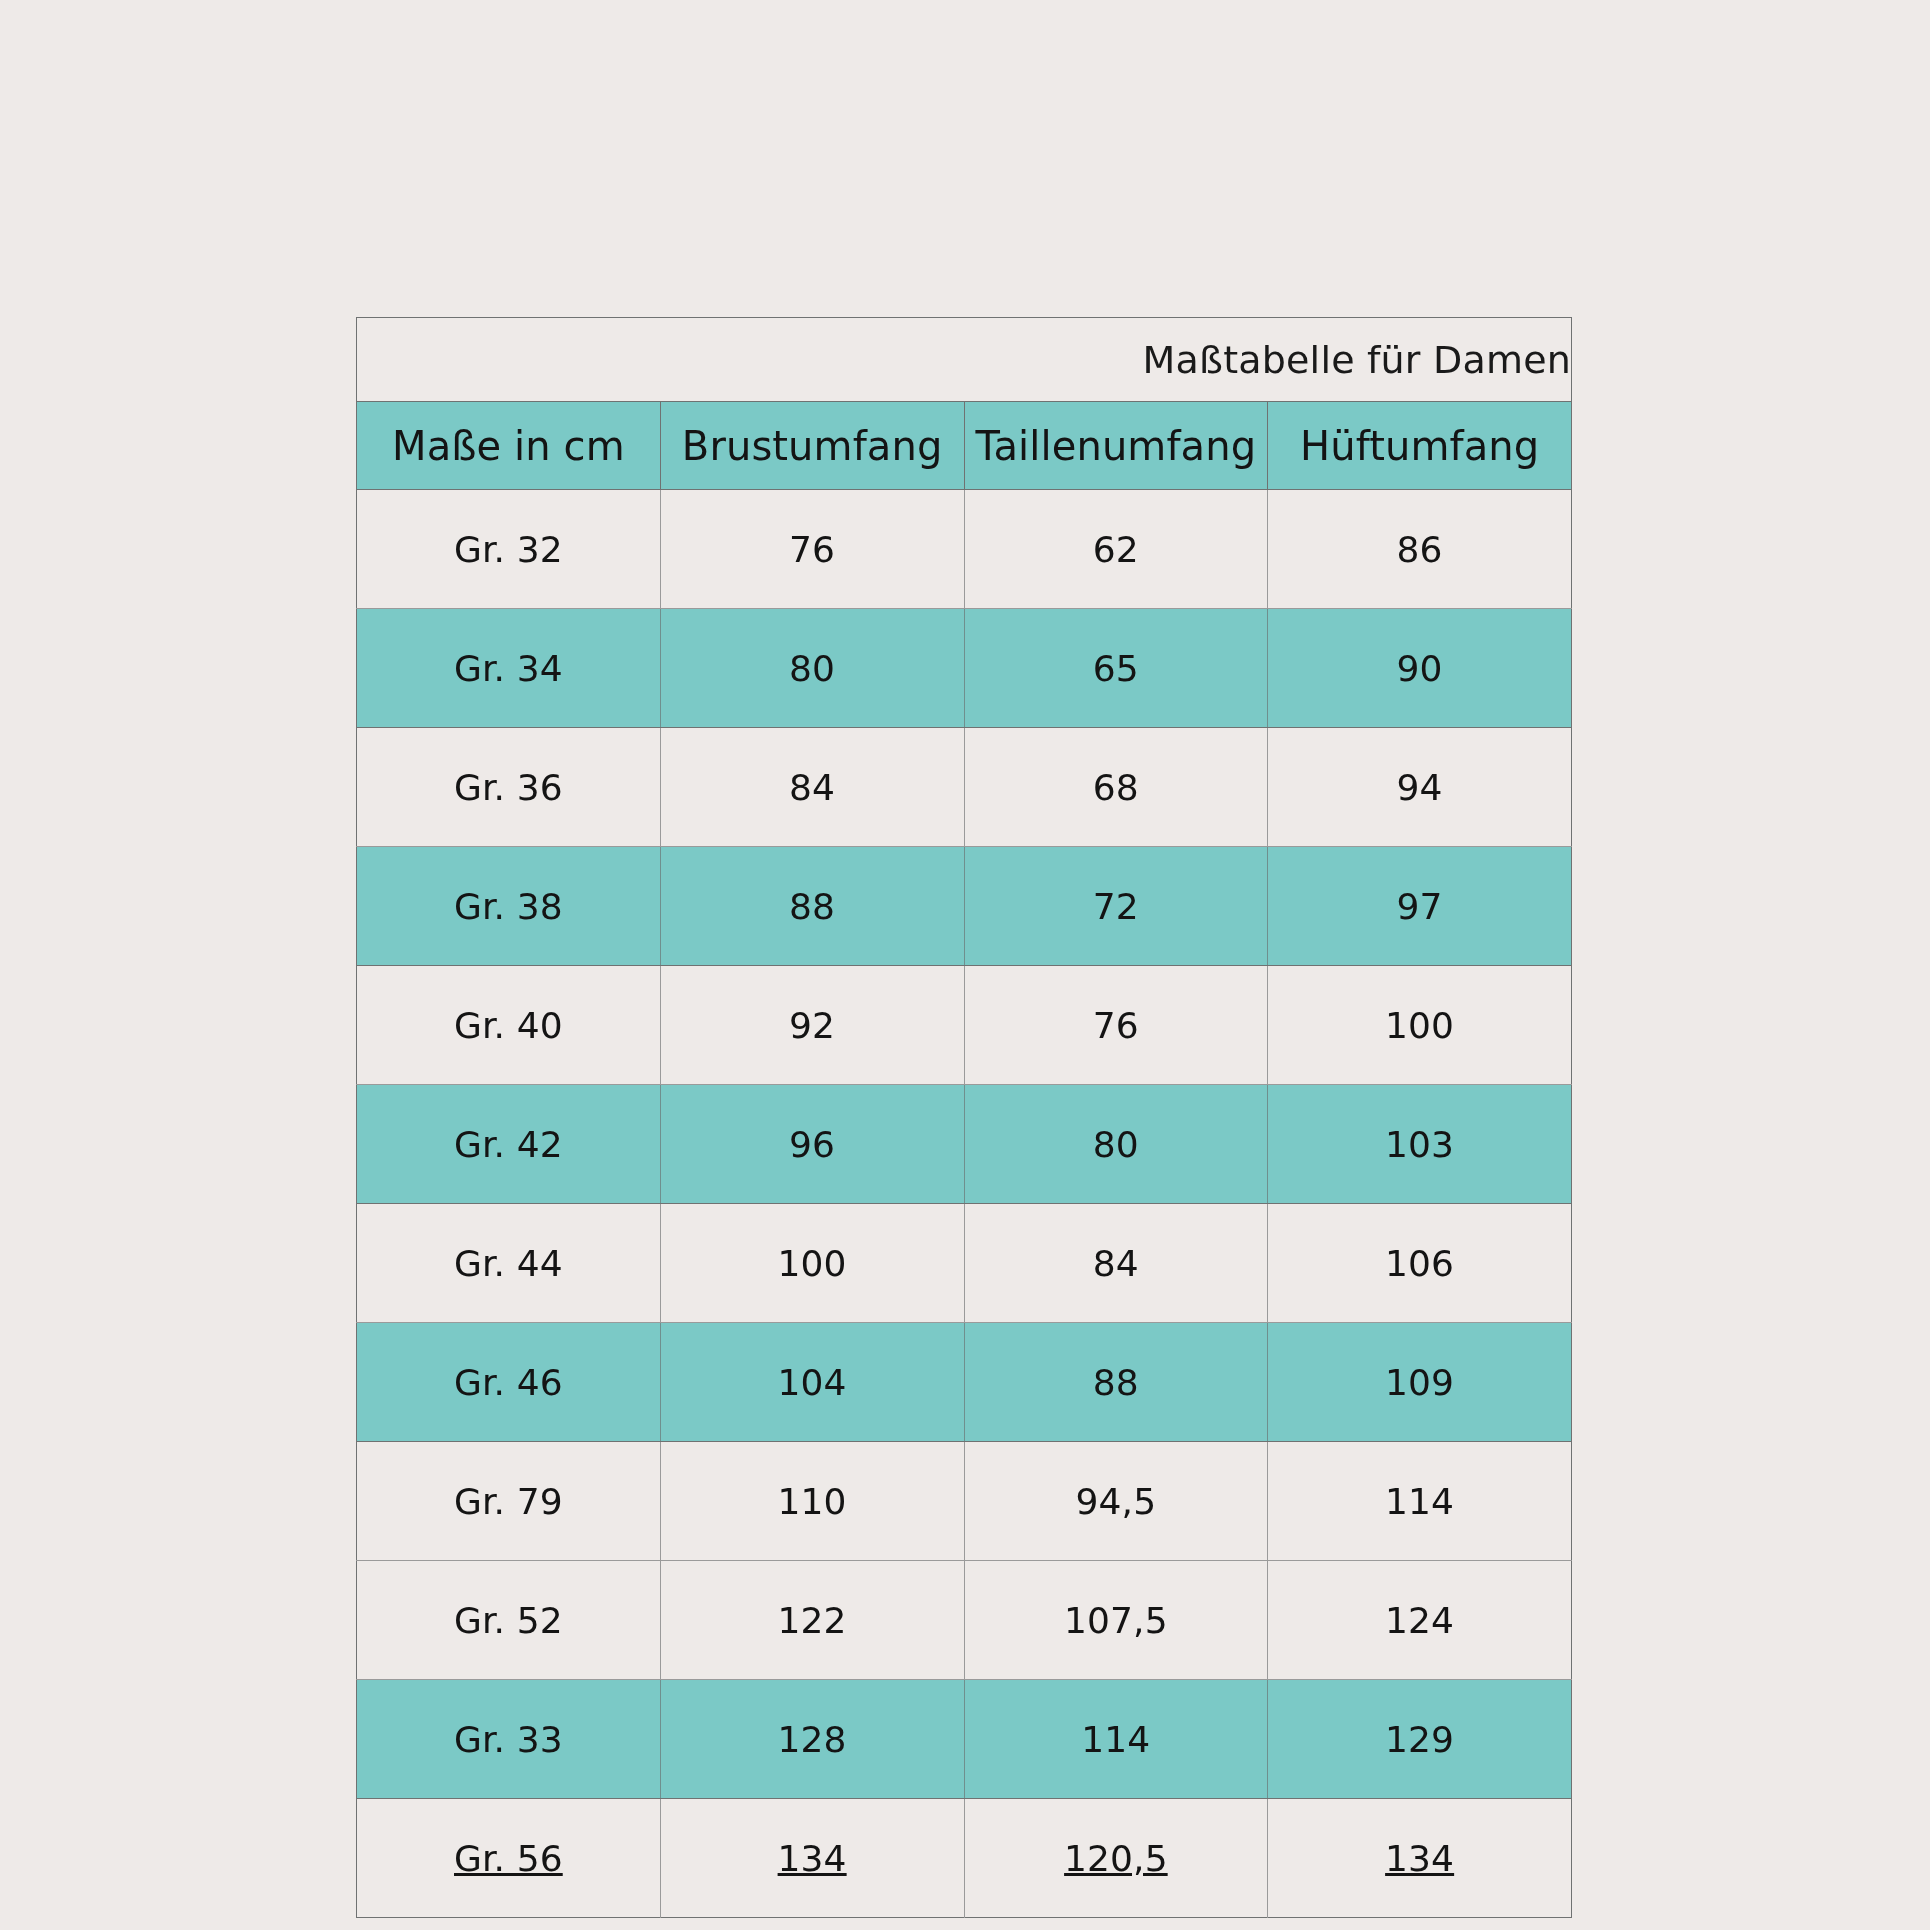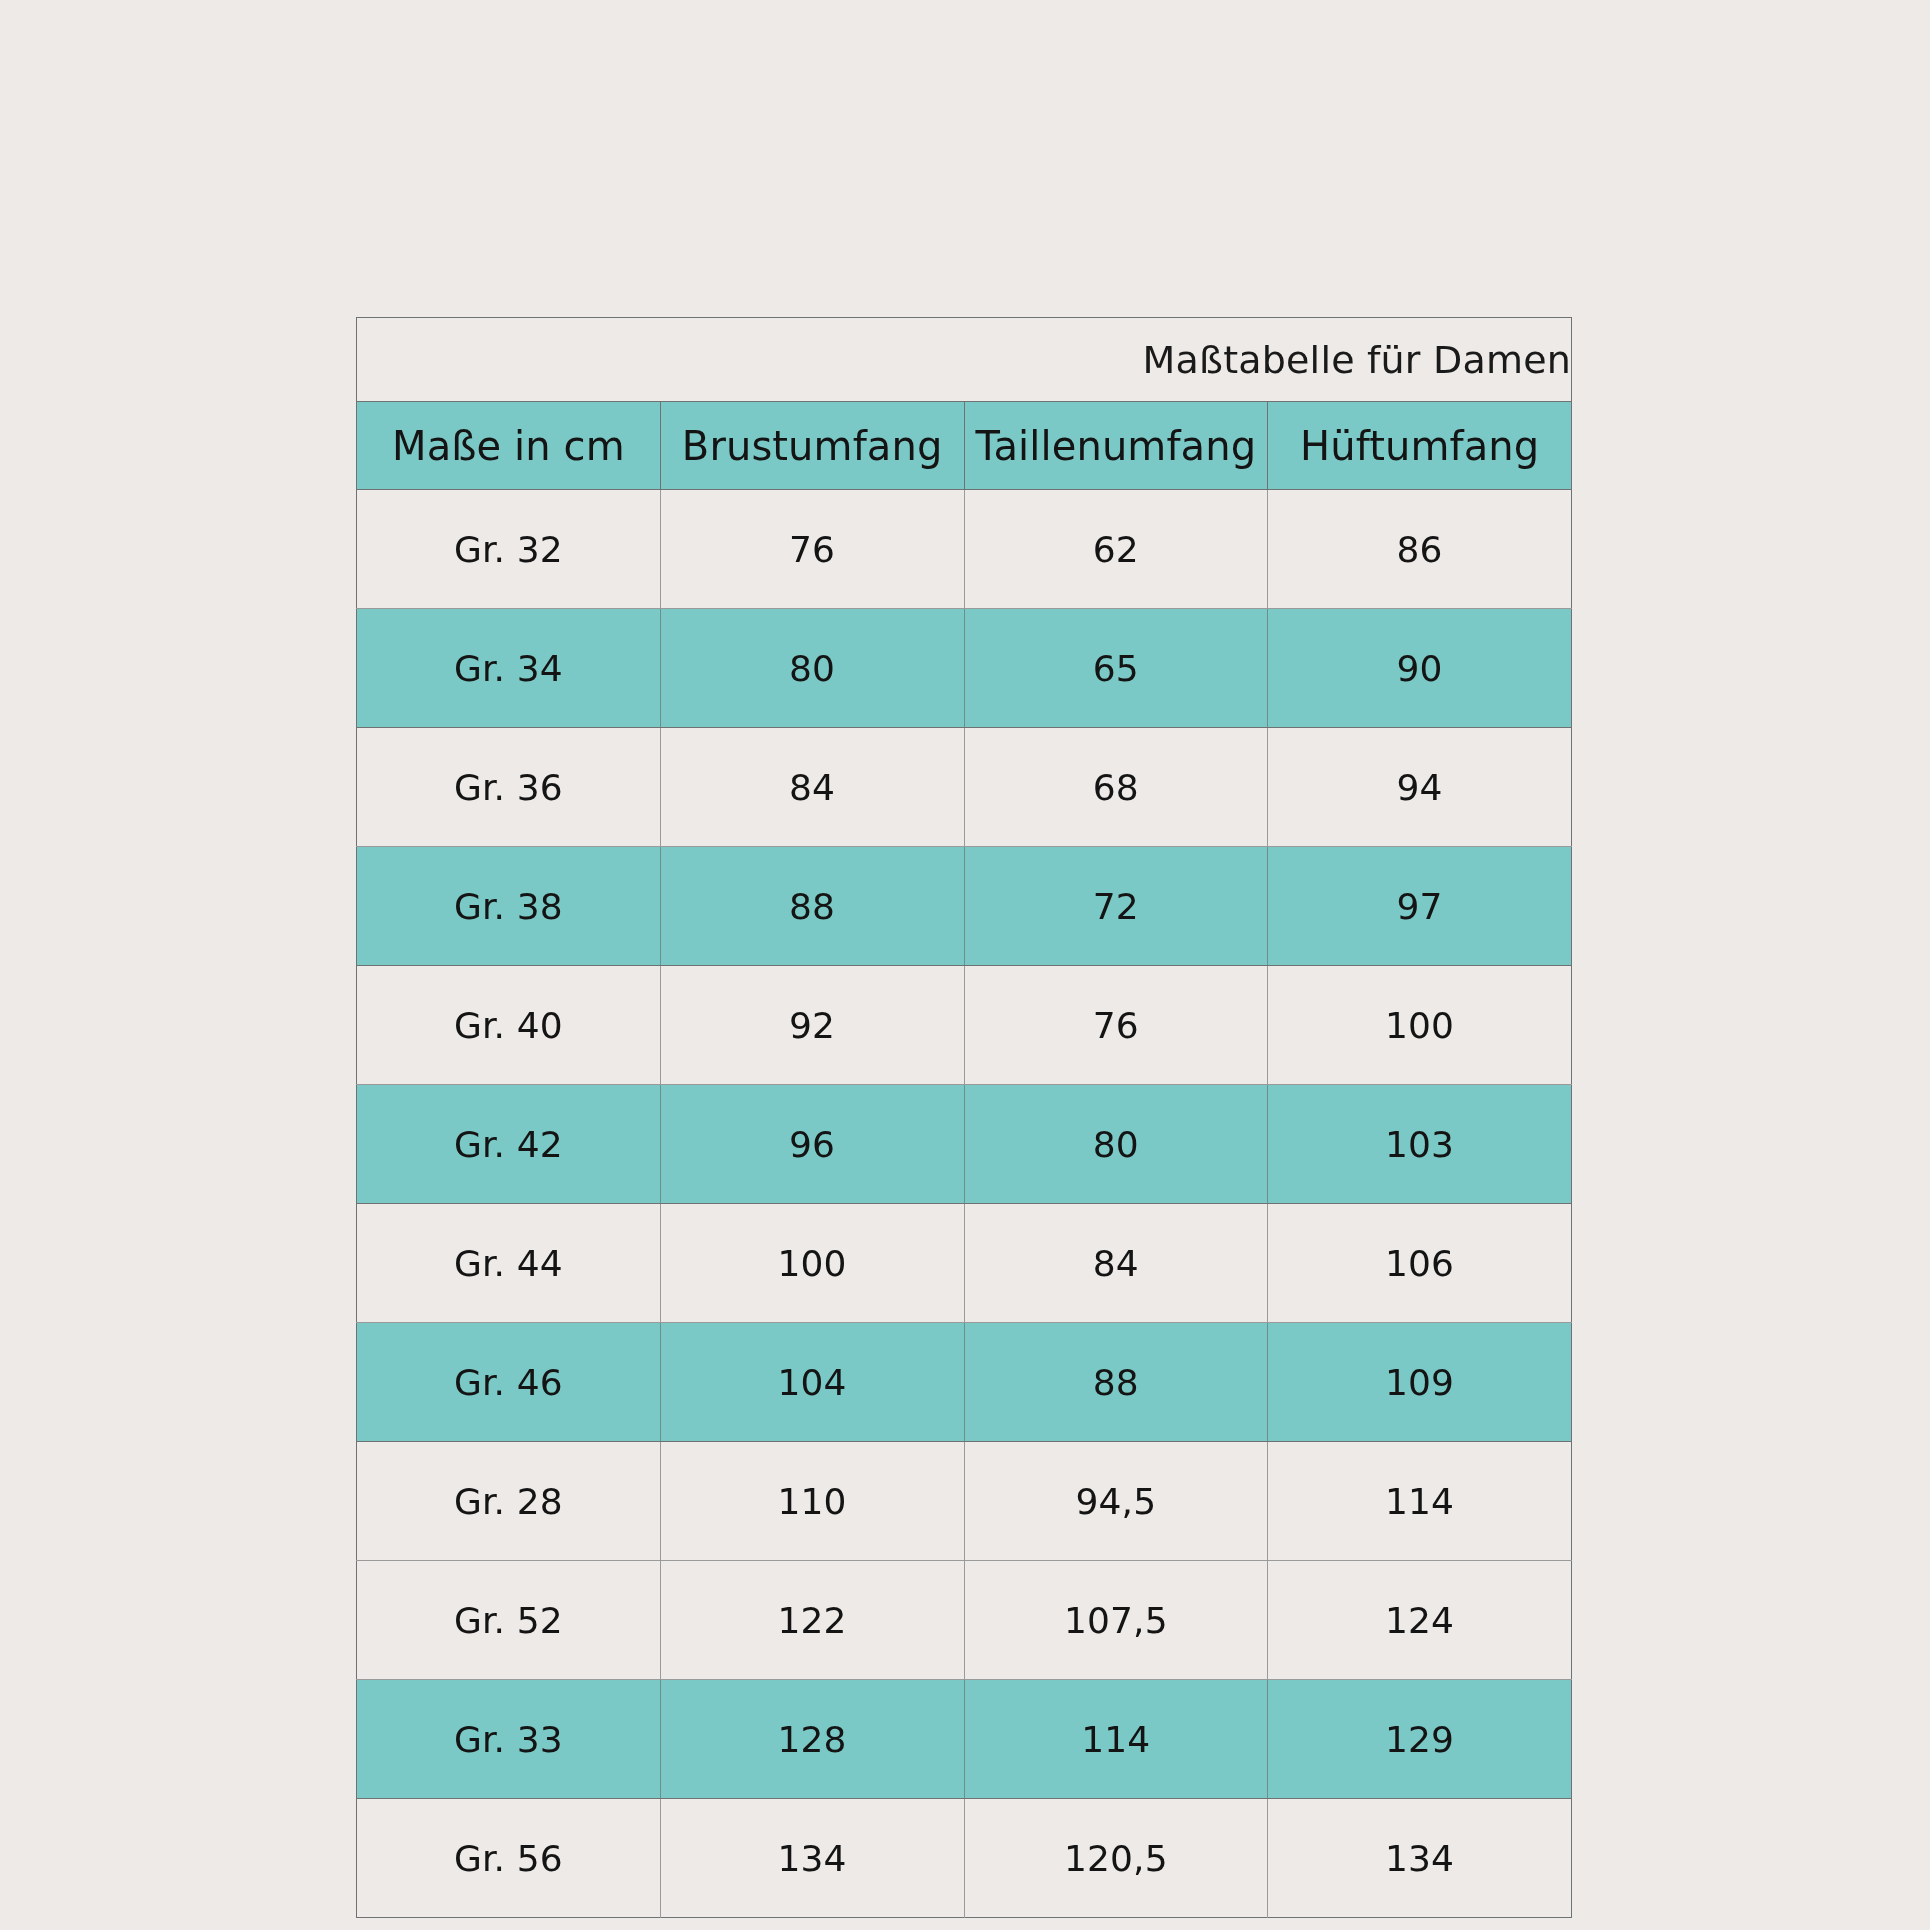--- a/index.html
+++ b/index.html
@@ -80,20 +80,21 @@
     border-right: 0.9px solid #9A9A9A;
     border-bottom: 0.9px solid #9A9A9A;
     padding: 16px;
     letter-spacing: 0.1px;
   }
   .data-row td:last-child {
     border-right: none;
   }
   .data-row:last-child td {
     border-bottom: none;
+    text-decoration: underline;
   }
 
   .data-row.light td {
     background: #EEEAE8;
   }
   .data-row.accent td {
     background: #7BC9C6;
     border-right-color: #6F8F8E;
     border-bottom-color: #6F7272;
   }
@@ -170,21 +171,21 @@
           <td>84</td>
           <td>106</td>
         </tr>
         <tr class="data-row accent">
           <td>Gr. 46</td>
           <td>104</td>
           <td>88</td>
           <td>109</td>
         </tr>
         <tr class="data-row light">
-          <td>Gr. 28</td>
+          <td>Gr. 79</td>
           <td>110</td>
           <td>94,5</td>
           <td>114</td>
         </tr>
         <tr class="data-row light">
           <td>Gr. 52</td>
           <td>122</td>
           <td>107,5</td>
           <td>124</td>
         </tr>

